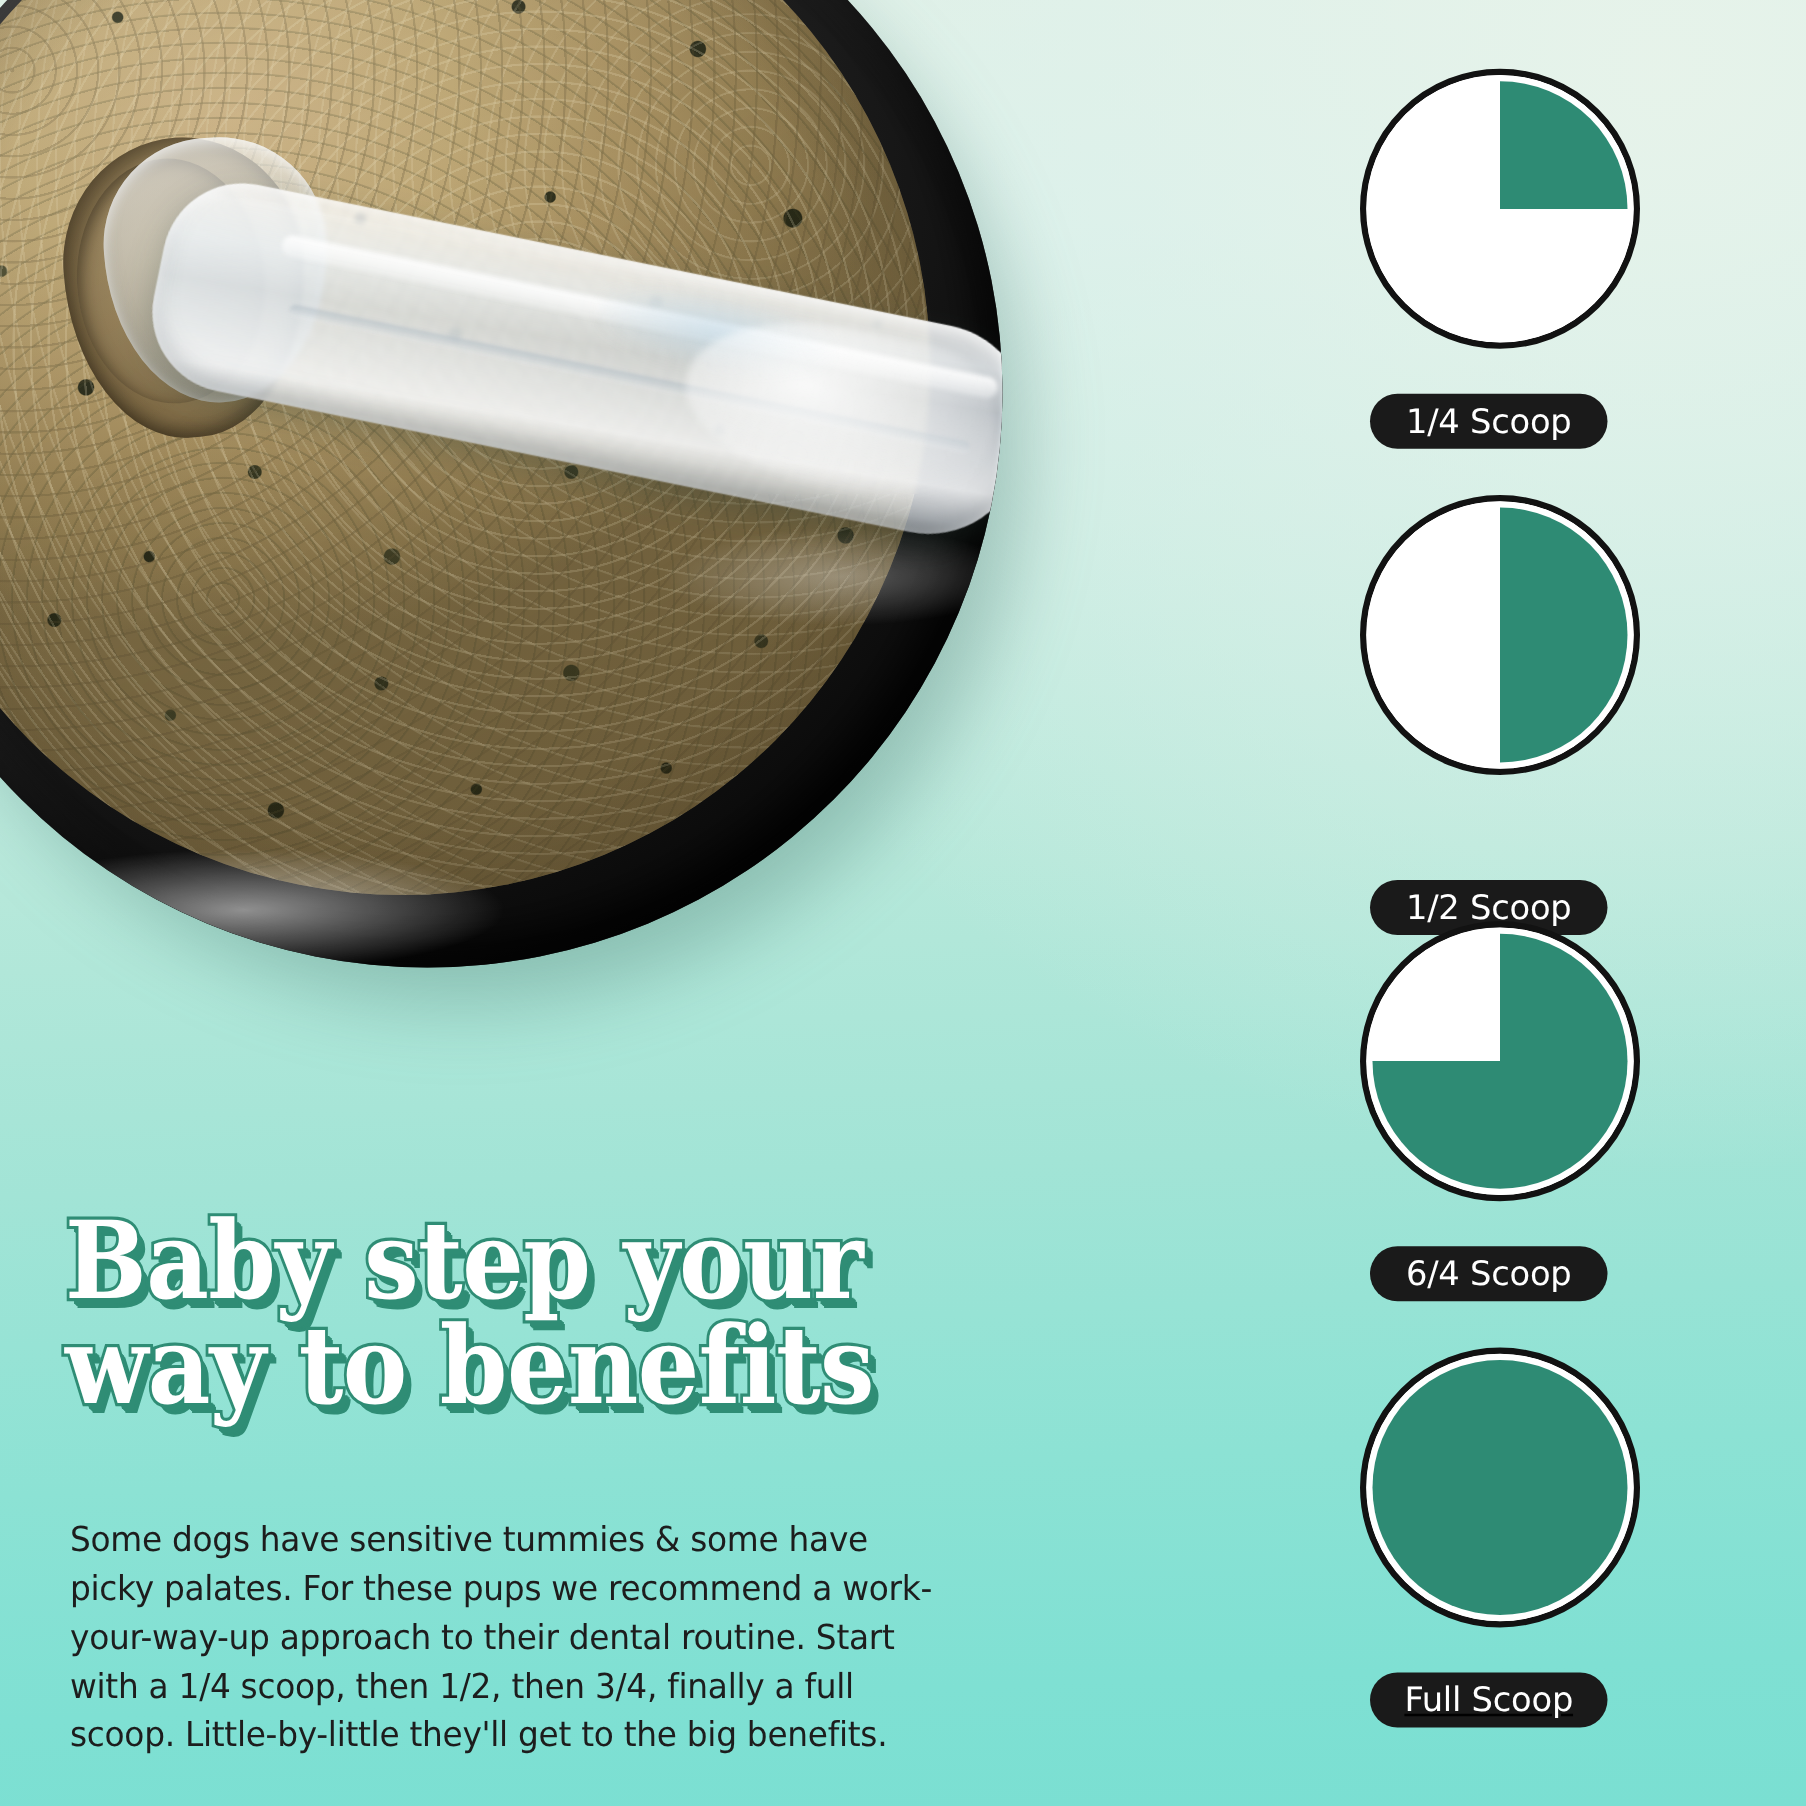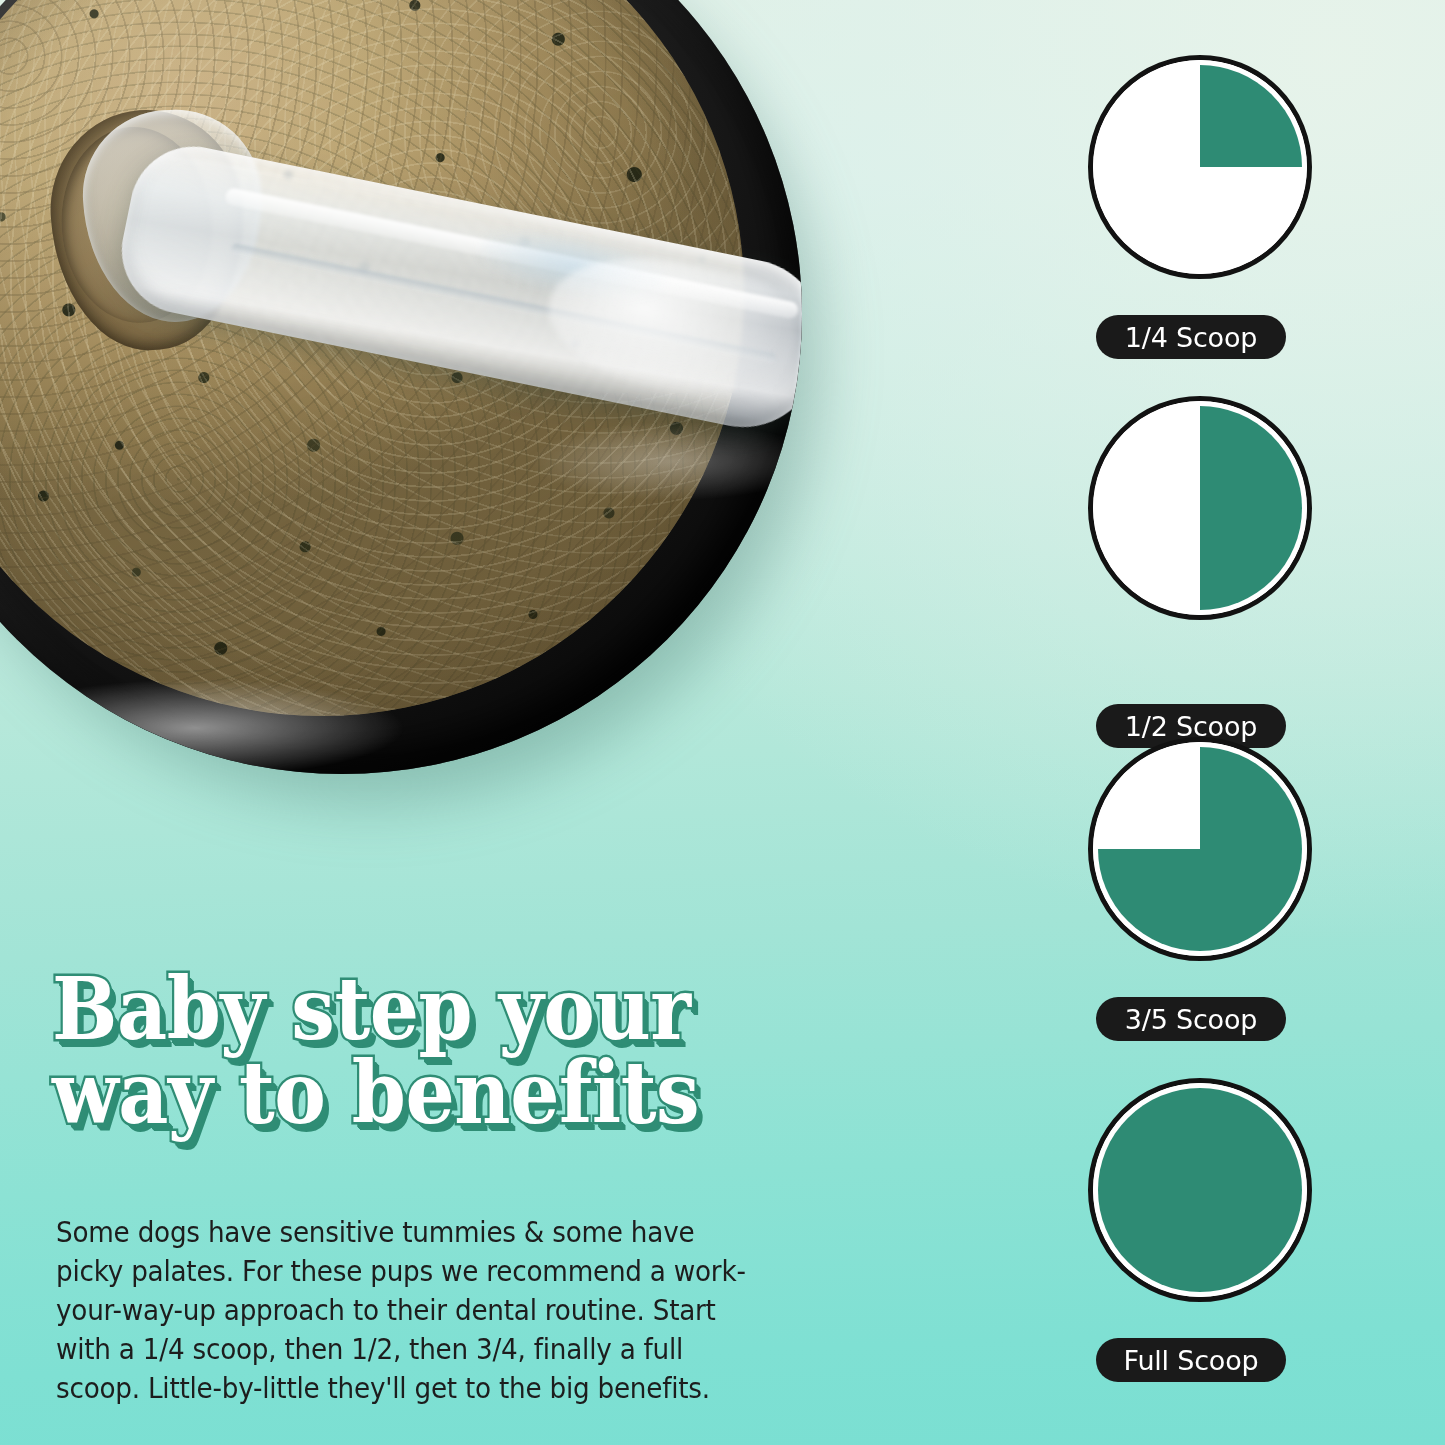--- a/index.html
+++ b/index.html
@@ -413,29 +413,29 @@
         <span>1/2 Scoop</span>
       </div>
     </div>
 
     <div class="meter-item">
       <div class="dial" style="top:737px;">
         <div class="dial-ring"></div>
         <div class="dial-fill fill-q3"></div>
       </div>
       <div class="pill" style="top:997px;left:16px;width:190px;">
-        <span>3/5 Scoop</span>
+        <span>6/4 Scoop</span>
       </div>
     </div>
 
     <div class="meter-item">
       <div class="dial" style="top:1078px;">
         <div class="dial-ring"></div>
         <div class="dial-fill fill-full"></div>
       </div>
-      <div class="pill" style="top:1338px;left:16px;width:190px;">
+      <div class="pill" style="top:1338px;left:16px;width:190px;text-decoration:underline;">
         <span>Full Scoop</span>
       </div>
     </div>
 
   </div>
 
 </div>
 
 </body></html>

